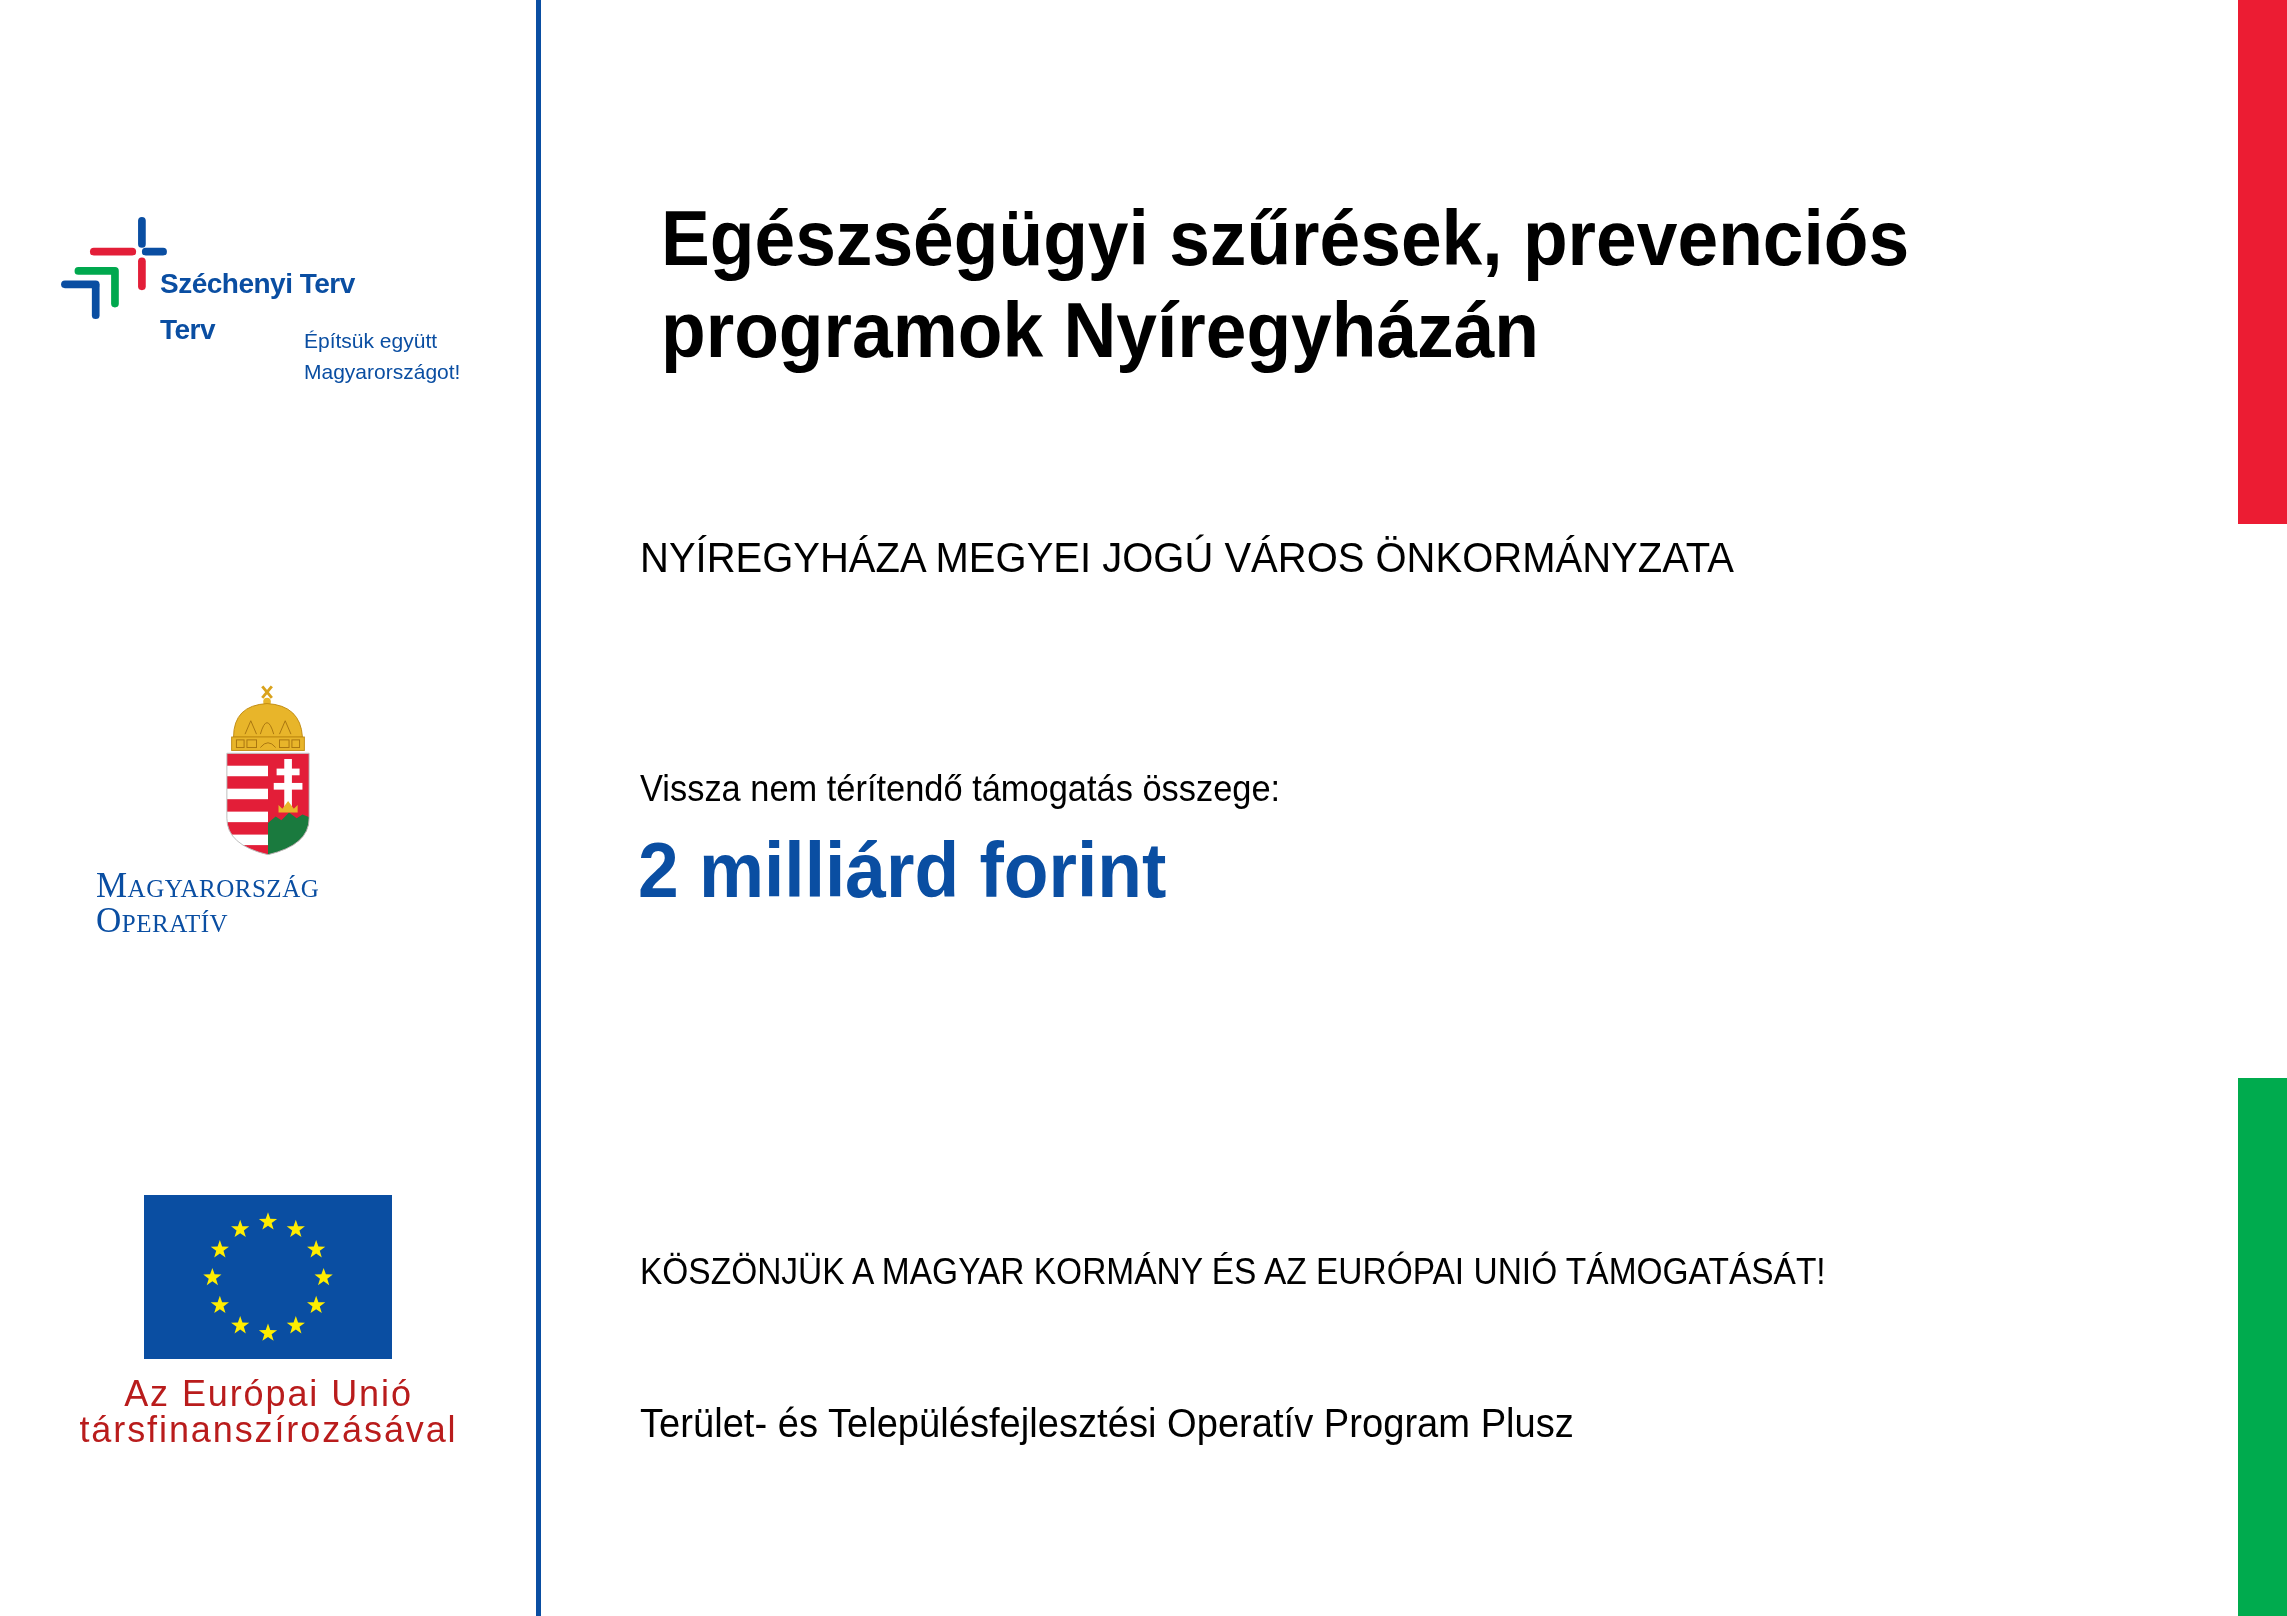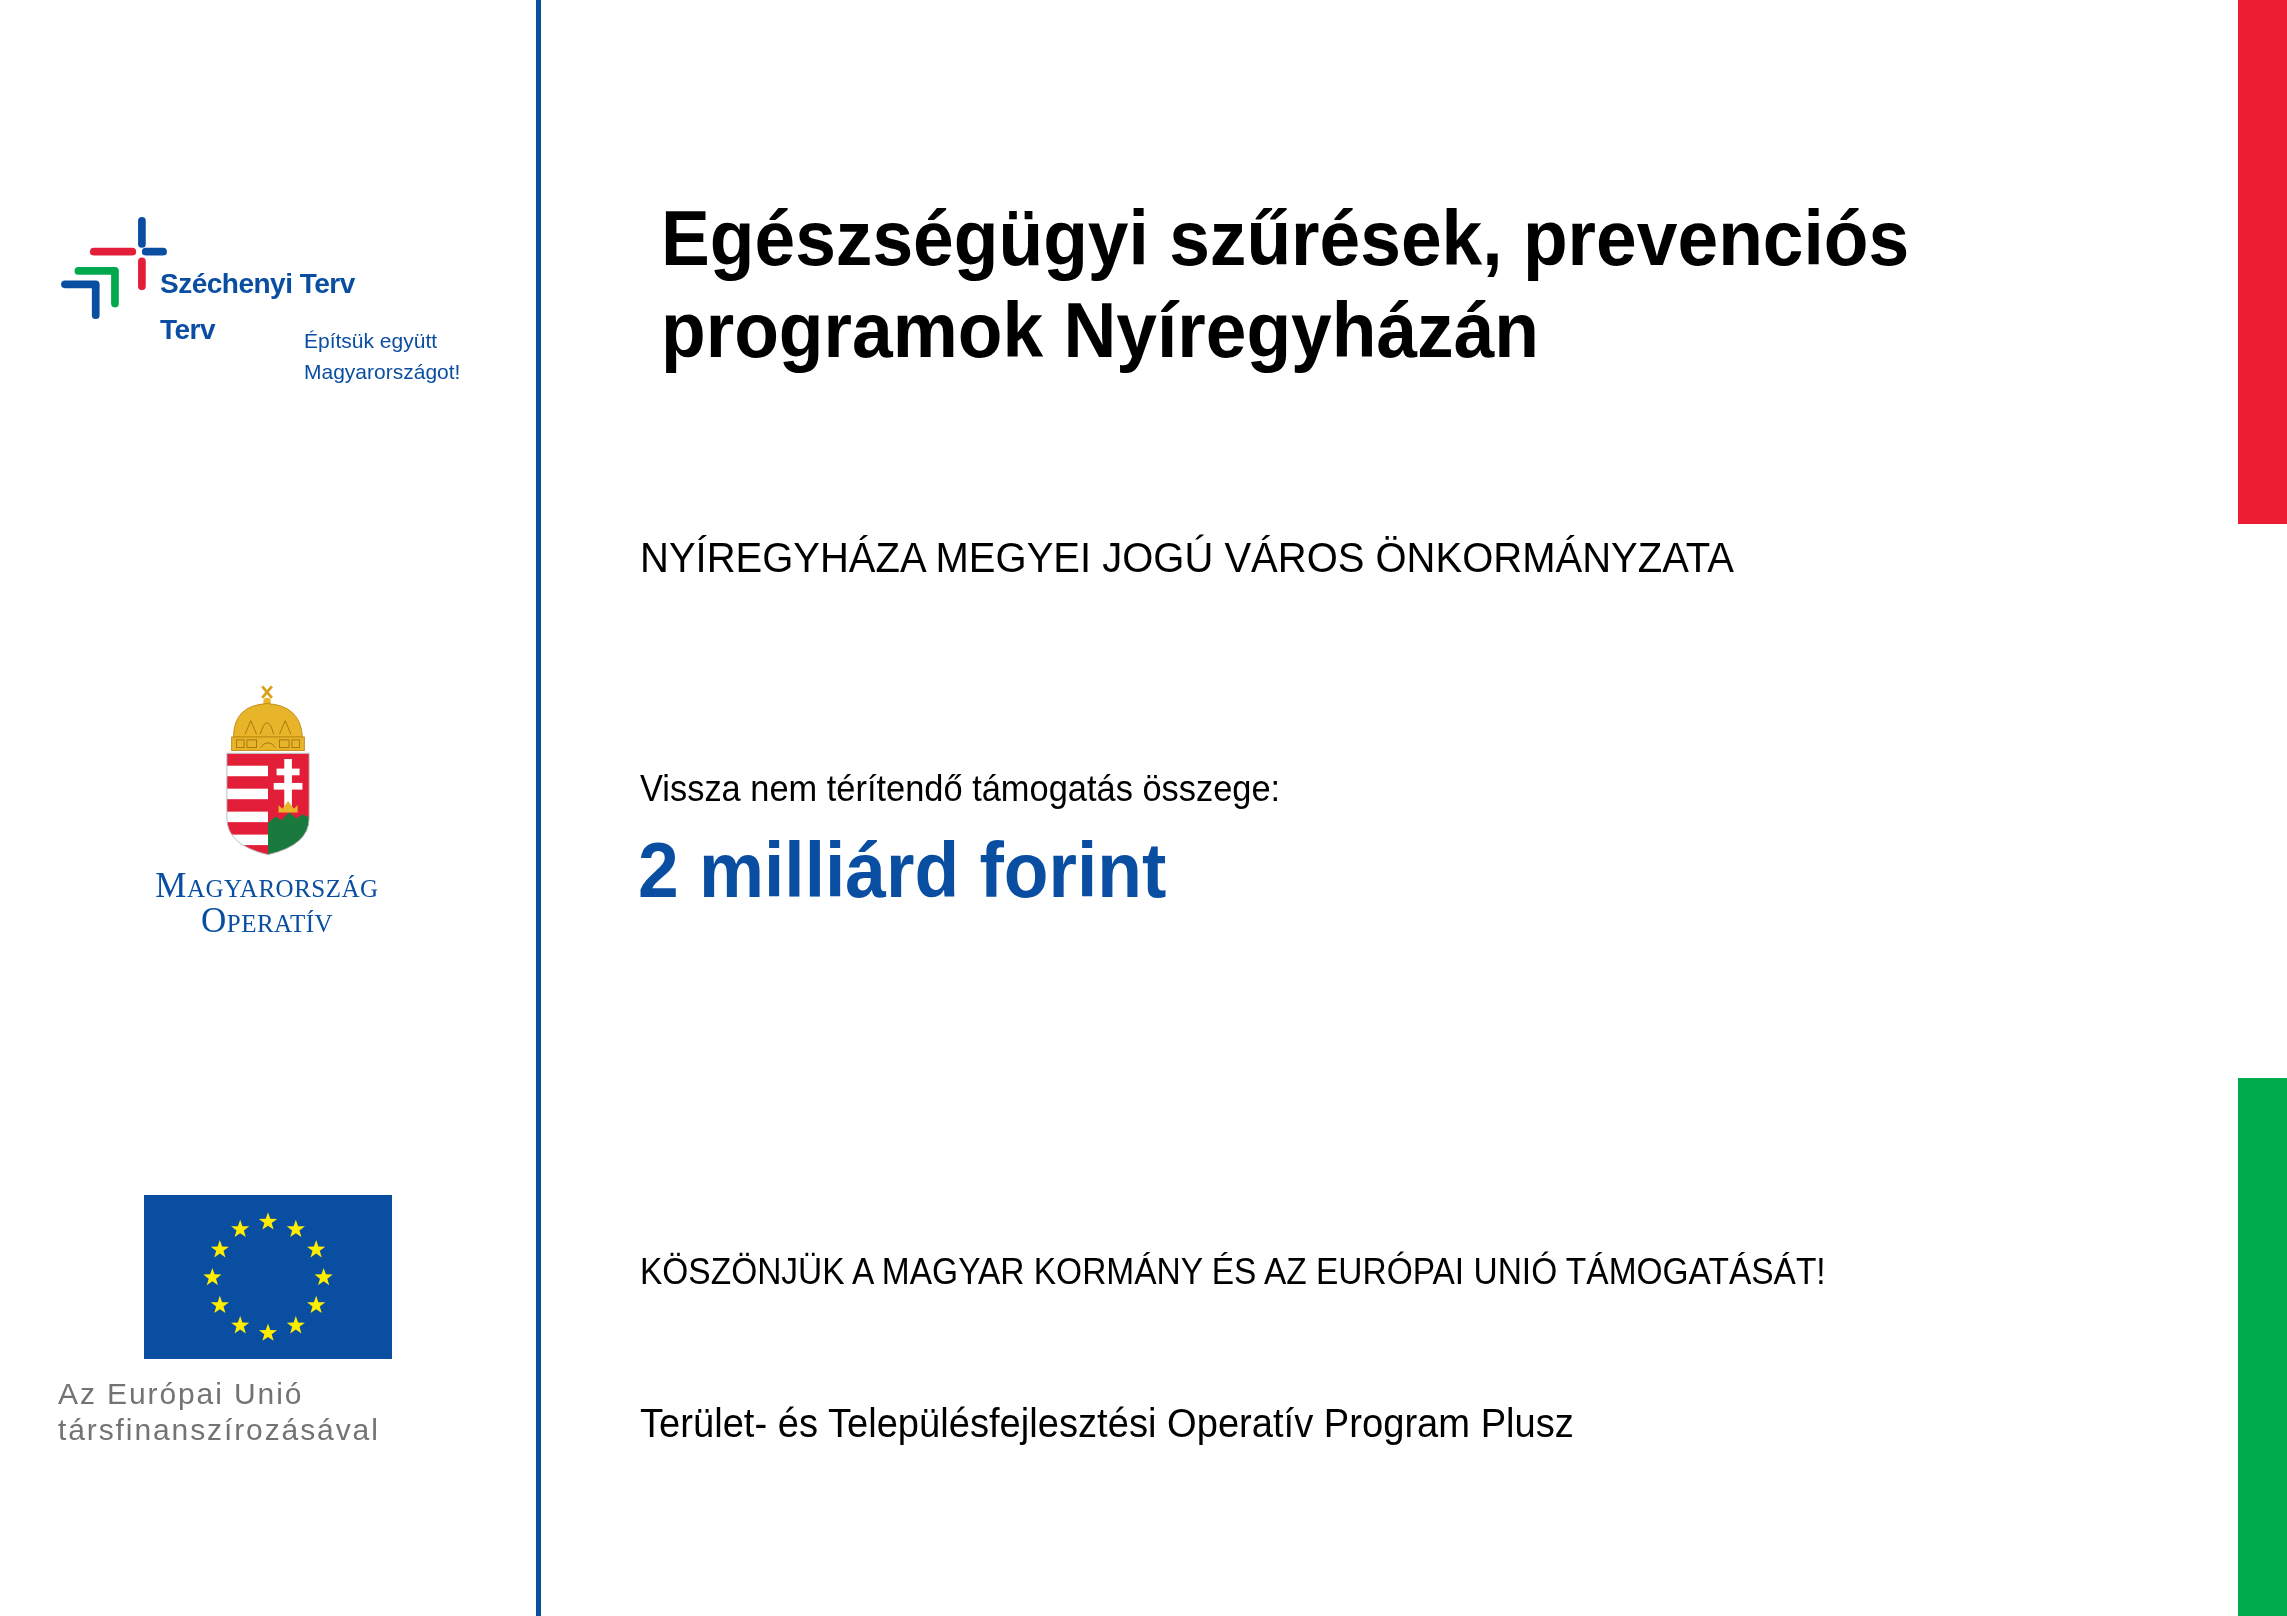--- a/index.html
+++ b/index.html
@@ -5,24 +5,24 @@
   html, body { margin:0; padding:0; }
   body { width:2287px; height:1617px; background:#ffffff; position:relative; overflow:hidden; font-family:"Liberation Sans", sans-serif; }
   .abs { position:absolute; }
   .divider { left:536px; top:0; width:4.8px; height:1617px; background:#0a4ea2; }
   .flag-red { left:2238px; top:0; width:49px; height:524px; background:#ec1c33; }
   .flag-green { left:2238px; top:1078px; width:49px; height:539px; background:#00ab4e; }
 
   .szt-wordmark { left:160px; top:261px; color:#0a4ea2; font-weight:bold; font-size:28px; line-height:46px; letter-spacing:-0.5px; }
   .szt-tagline { left:304px; top:325px; color:#0a4ea2; font-size:21px; line-height:31px; }
 
-  .gov-text { left:96px; top:868px; width:342px; text-align:center; color:#0a4ea2; font-family:"Liberation Serif", serif; font-size:35px; line-height:35px; font-variant:small-caps; letter-spacing:0.5px; }
+  .gov-text { left:96px; top:868px; width:342px; color:#0a4ea2; font-family:"Liberation Serif", serif; font-size:35px; line-height:35px; font-variant:small-caps; letter-spacing:0.5px; }
 
   .eu-flag { left:144px; top:1195px; width:248px; height:164px; background:#0a4ea2; }
-  .eu-caption { left:58px; top:1376px; width:421px; color:#737373; font-size:30px; line-height:36px; letter-spacing:1.9px; }
+  .eu-caption { left:58px; top:1376px; width:421px; text-align:center; color:#b91c1c; font-size:36px; line-height:36px; letter-spacing:1.9px; }
 
   .title { left:661px; top:192px; width:1537px; color:#000; font-weight:bold; font-size:77px; line-height:92px; transform:scaleX(0.95); transform-origin:left top; }
   .beneficiary { left:640px; top:531px; color:#000; font-size:43px; line-height:52px; transform:scaleX(0.93); transform-origin:left top; white-space:nowrap; }
   .grant-label { left:640px; top:767px; color:#000; font-size:37px; line-height:44px; transform:scaleX(0.93); transform-origin:left top; white-space:nowrap; }
   .grant-amount { left:638px; top:824px; color:#0a4ea2; font-weight:bold; font-size:77px; line-height:92px; transform:scaleX(0.95); transform-origin:left top; white-space:nowrap; }
   .thanks { left:640px; top:1251px; color:#000; font-size:36px; line-height:42px; transform:scaleX(0.93); transform-origin:left top; white-space:nowrap; }
   .program { left:640px; top:1398px; color:#000; font-size:41px; line-height:50px; transform:scaleX(0.93); transform-origin:left top; white-space:nowrap; }
 </style>
 </head>
 <body>

